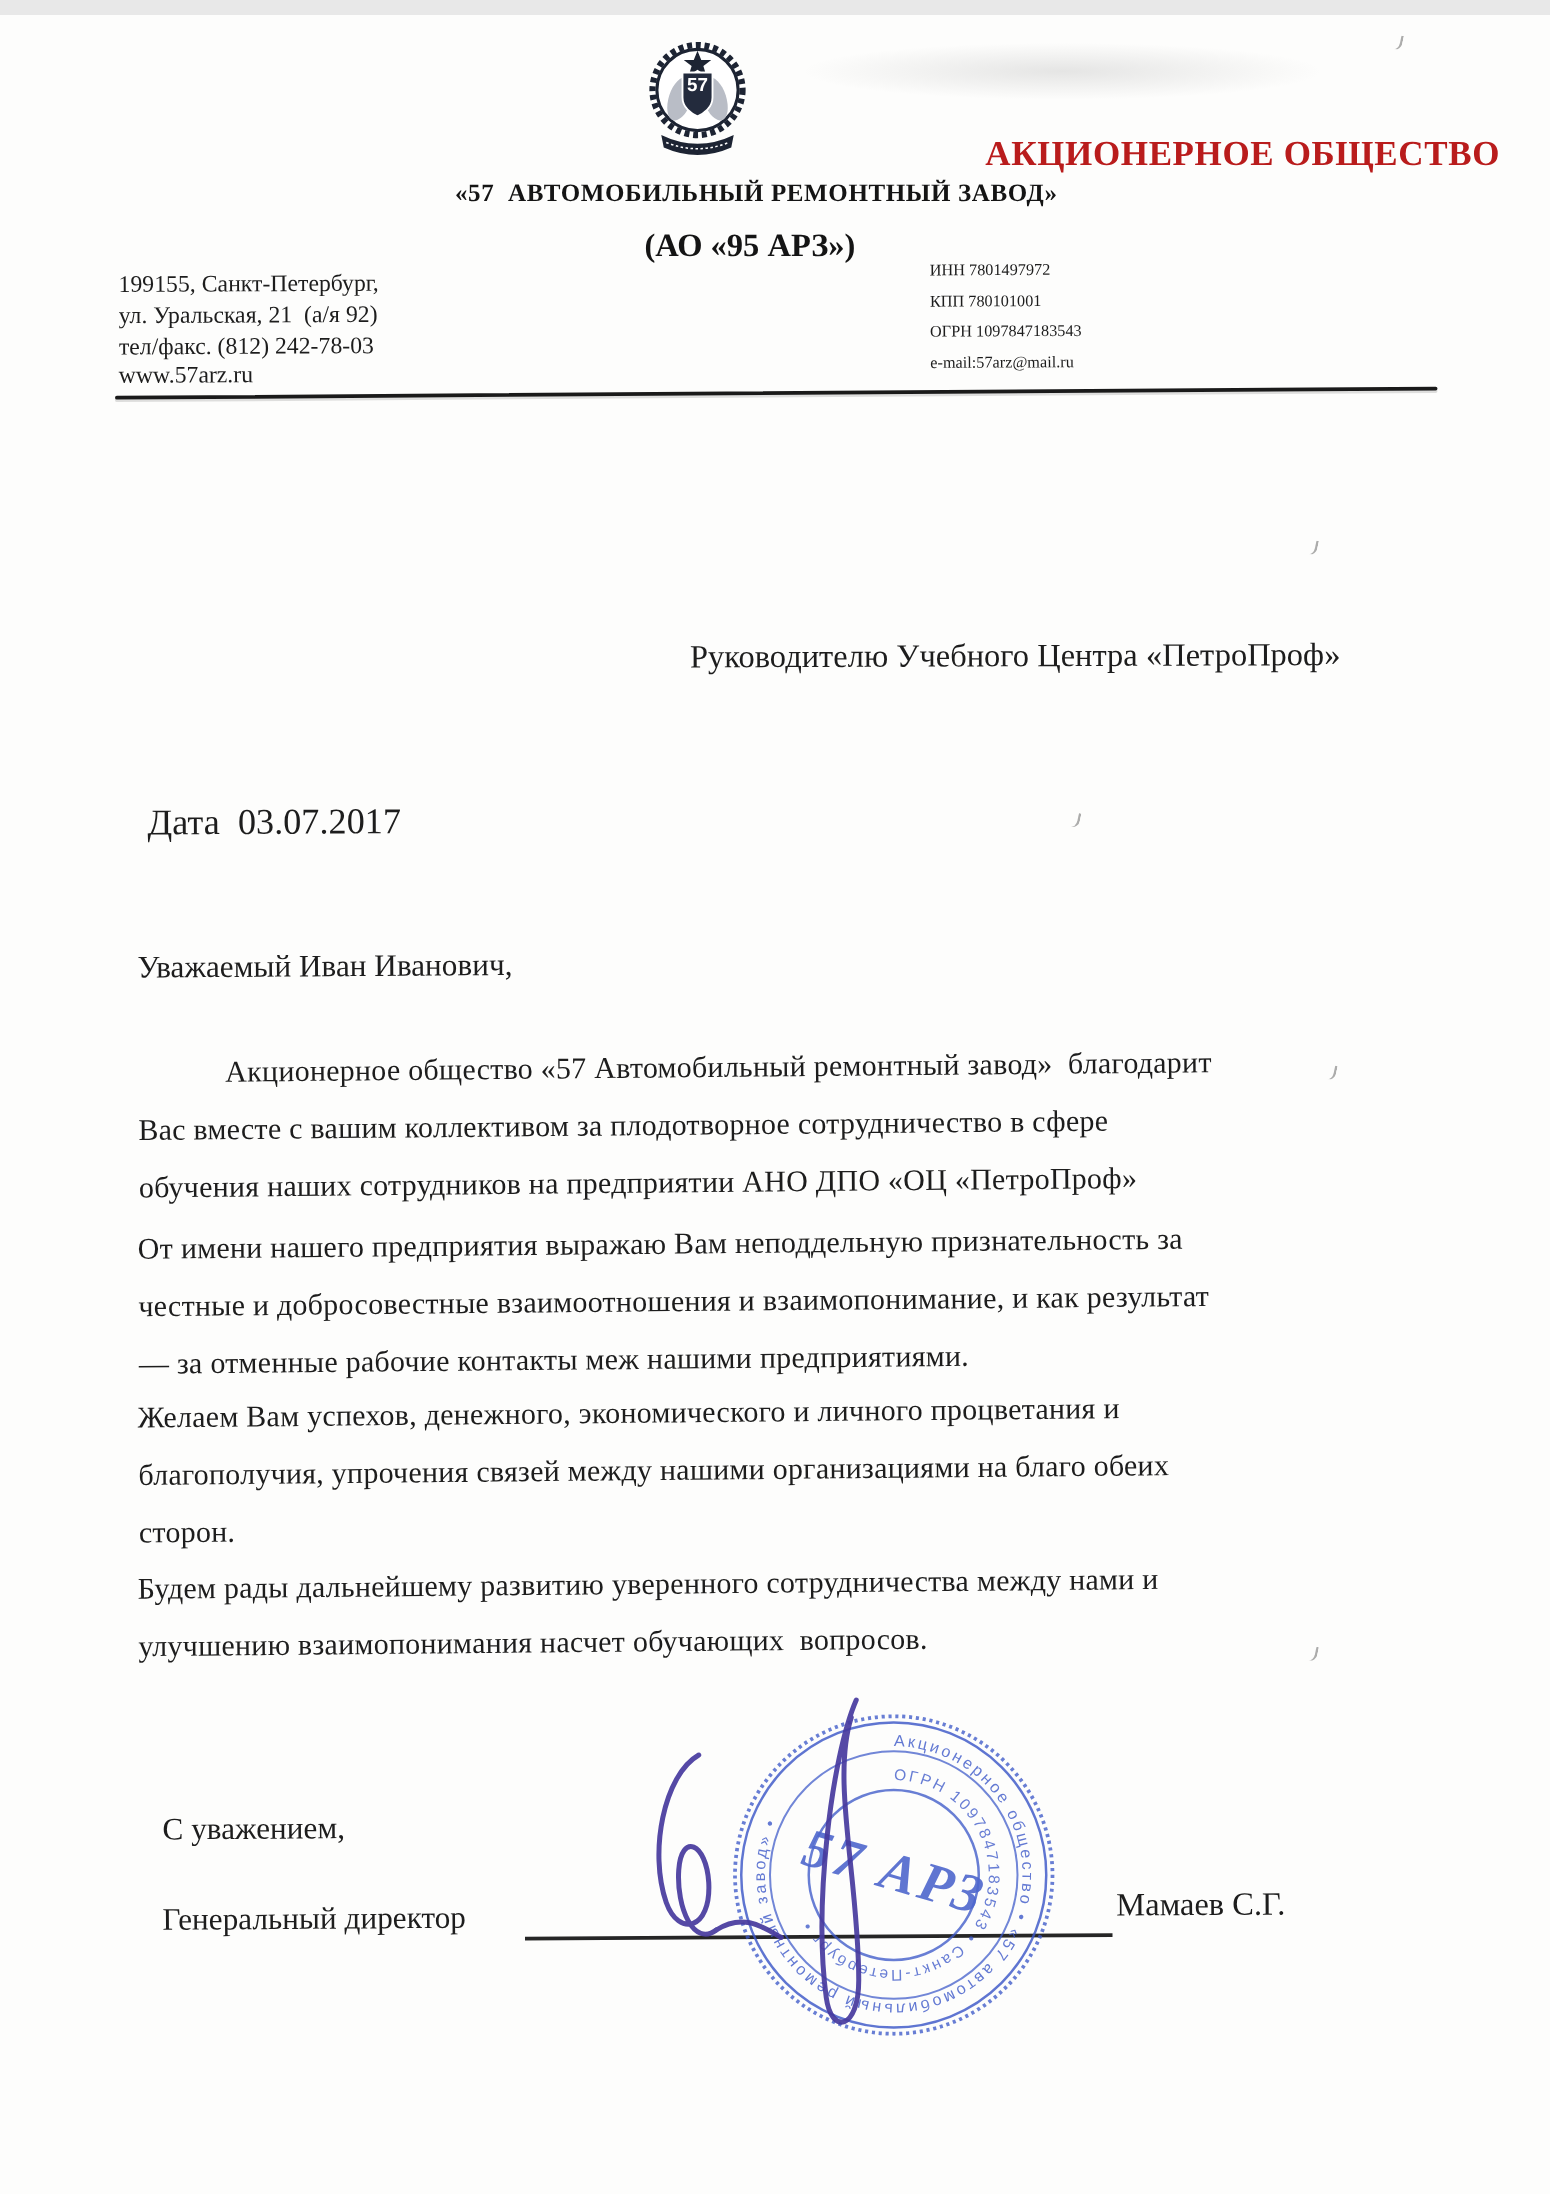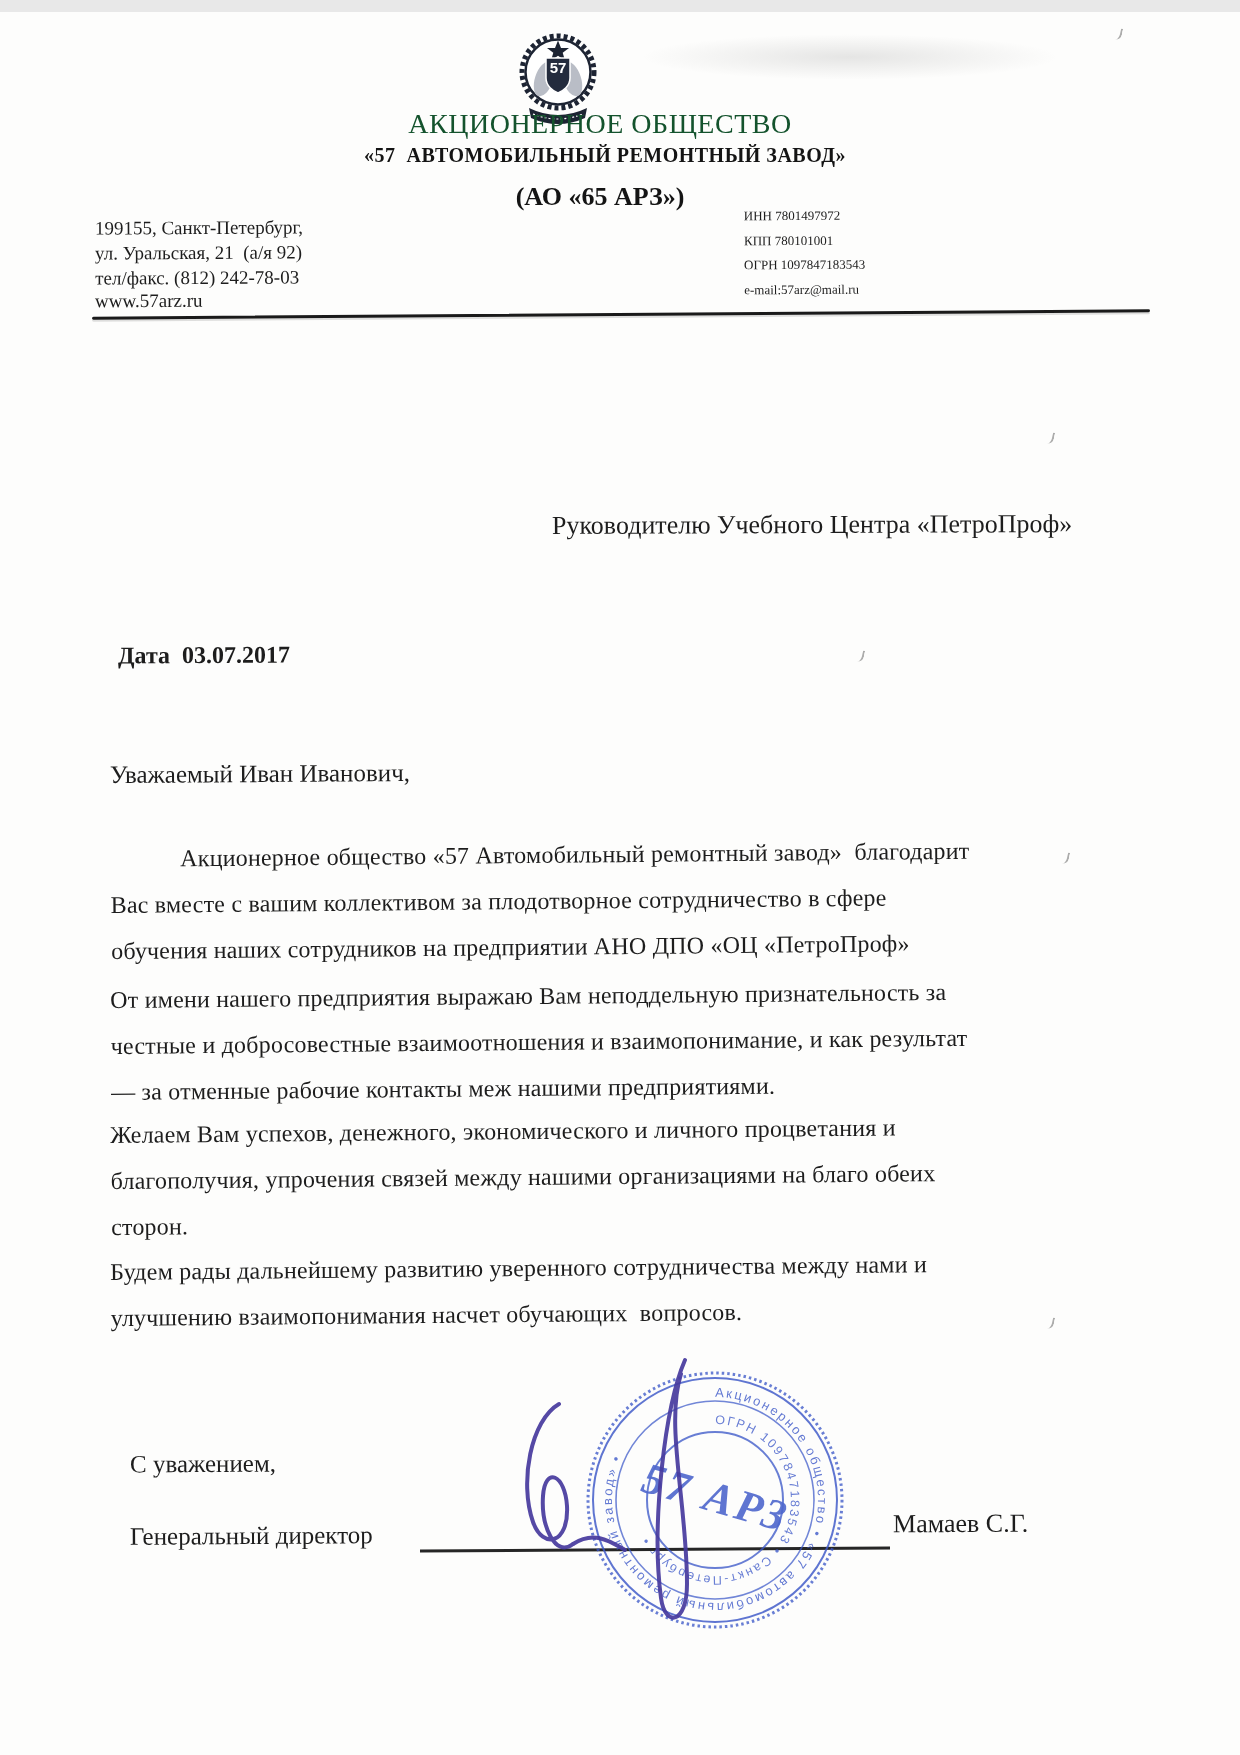--- a/index.html
+++ b/index.html
@@ -6,31 +6,31 @@
   .page{
     position:relative;width:1240px;height:1755px;margin:12px auto;
     background:#fdfdfc;overflow:hidden;
     font-family:"Liberation Serif","DejaVu Serif",serif;
     color:#1d1d1d;
   }
   .abs{position:absolute;}
   .pre{white-space:pre-wrap;}
 
   
-  .org-type{left:0;top:96px;width:1200px;text-align:center;font-size:28px;font-weight:normal;letter-spacing:.5px;color:#14532d;}
+  .org-type{left:0;top:96px;width:1200px;text-align:right;font-size:28px;font-weight:bold;letter-spacing:.5px;color:#b91c1c;}
   .org-name{left:0;top:132px;width:1210px;text-align:center;font-size:20px;font-weight:bold;letter-spacing:.5px;color:#141414;}
   .org-short{left:0;top:170px;width:1200px;text-align:center;font-size:26px;font-weight:bold;color:#141414;}
   .contacts-left{left:95px;top:203px;font-size:19px;line-height:25px;transform:rotate(-.3deg);}
   .website{left:95px;top:278px;font-size:19px;transform:rotate(-.3deg);}
   .contacts-right{left:744px;top:192px;font-size:13px;line-height:24.5px;transform:rotate(-.3deg);}
   .head-rule{left:92px;top:301px;width:1058px;height:3px;background:#1a1a1a;transform:rotate(-.4deg);border-radius:2px;box-shadow:0 2px 0 rgba(0,0,0,.12);}
 
   
   .addressee{left:552px;top:498px;font-size:26px;transform:rotate(-.2deg);}
-  .date-line{left:118px;top:630px;font-size:24px;transform:rotate(-.3deg);font-weight:bold;}
+  .date-line{left:118px;top:630px;font-size:29px;transform:rotate(-.3deg);}
   .salutation{left:110px;top:748px;font-size:25px;transform:rotate(-.4deg);}
   .para{left:110px;width:955px;font-size:24px;line-height:46px;letter-spacing:.2px;transform:rotate(-.55deg);transform-origin:left top;}
   .p1{top:800px;text-indent:70px;}
   .p2{top:941px;}
   .p3{top:1076px;}
   .p4{top:1213px;}
 
   
   .closing{left:130px;top:1438px;font-size:25px;transform:rotate(-.4deg);}
   .signer-title{left:130px;top:1510px;font-size:25px;transform:rotate(-.4deg);}
@@ -73,21 +73,21 @@
         <polygon points="41,8.5 44,16 52,16 45.7,20.7 48,28.4 41,23.8 34,28.4 36.3,20.7 30,16 38,16" fill="#1d2433"></polygon>
         <path d="M29 26 h24 v20 c0 8 -7 13 -12 15 c-5 -2 -12 -7 -12 -15 z" fill="#232b3d" stroke="#ffffff" stroke-width="1.5"></path>
         <text x="41" y="41" text-anchor="middle" font-family="Liberation Sans, sans-serif" font-size="15" font-weight="bold" fill="#ffffff">57</text>
         <path d="M12 76 q29 14 58 0 l-2 10 q-27 12 -54 0 z" fill="#1d2433"></path>
         <path d="M16 82 q25 10 50 0" stroke="#ffffff" stroke-width="1.2" stroke-dasharray="2 2" fill="none"></path>
       </svg>
     </div>
 
     <div class="abs org-type">АКЦИОНЕРНОЕ ОБЩЕСТВО</div>
     <div class="abs org-name pre">«57  АВТОМОБИЛЬНЫЙ РЕМОНТНЫЙ ЗАВОД»</div>
-    <div class="abs org-short">(АО «65 АРЗ»)</div>
+    <div class="abs org-short">(АО «95 АРЗ»)</div>
 
     <div class="abs contacts-left pre">199155, Санкт-Петербург,
 ул. Уральская, 21  (а/я 92)
 тел/факс. (812) 242-78-03</div>
     <div class="abs website">www.57arz.ru</div>
     <div class="abs contacts-right pre">ИНН 7801497972
 КПП 780101001
 ОГРН 1097847183543
 e-mail:57arz@mail.ru</div>
 

